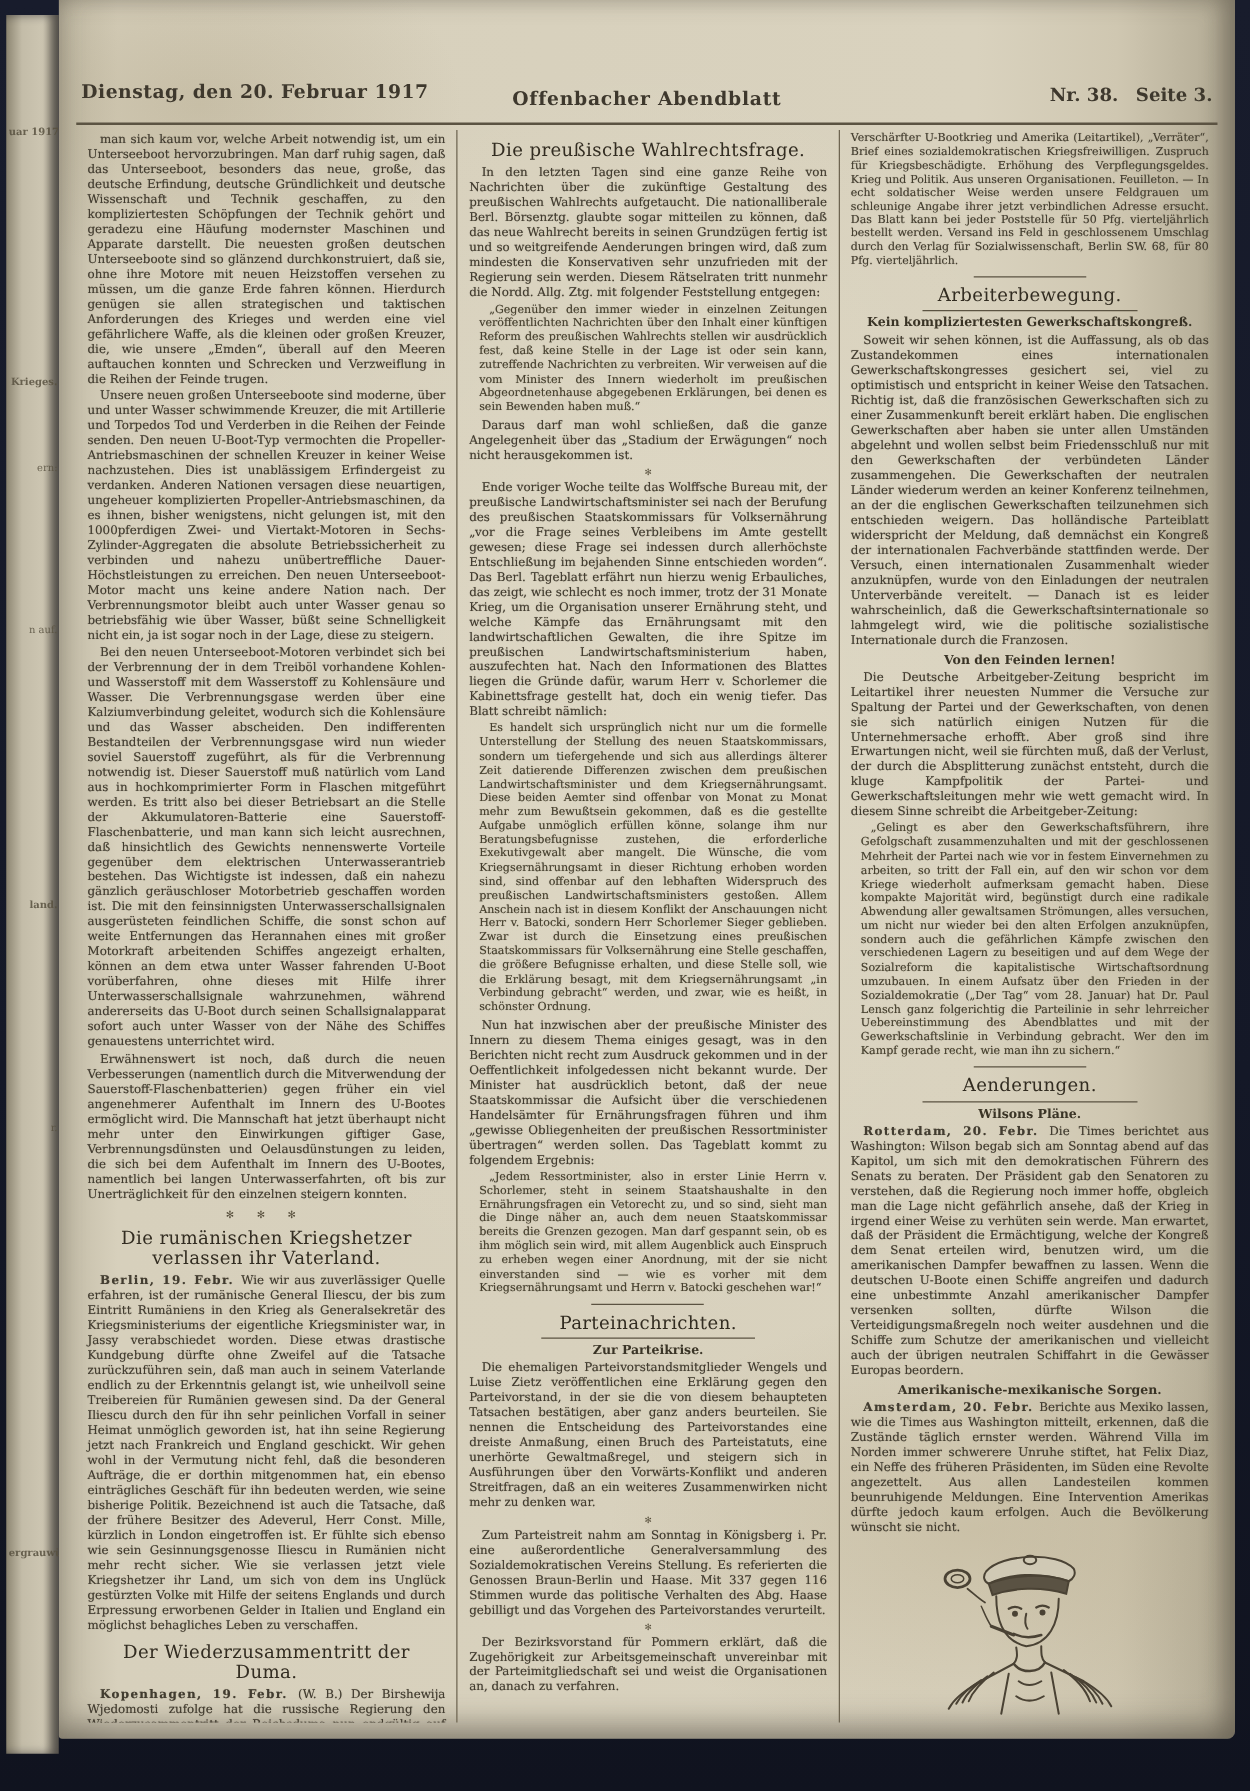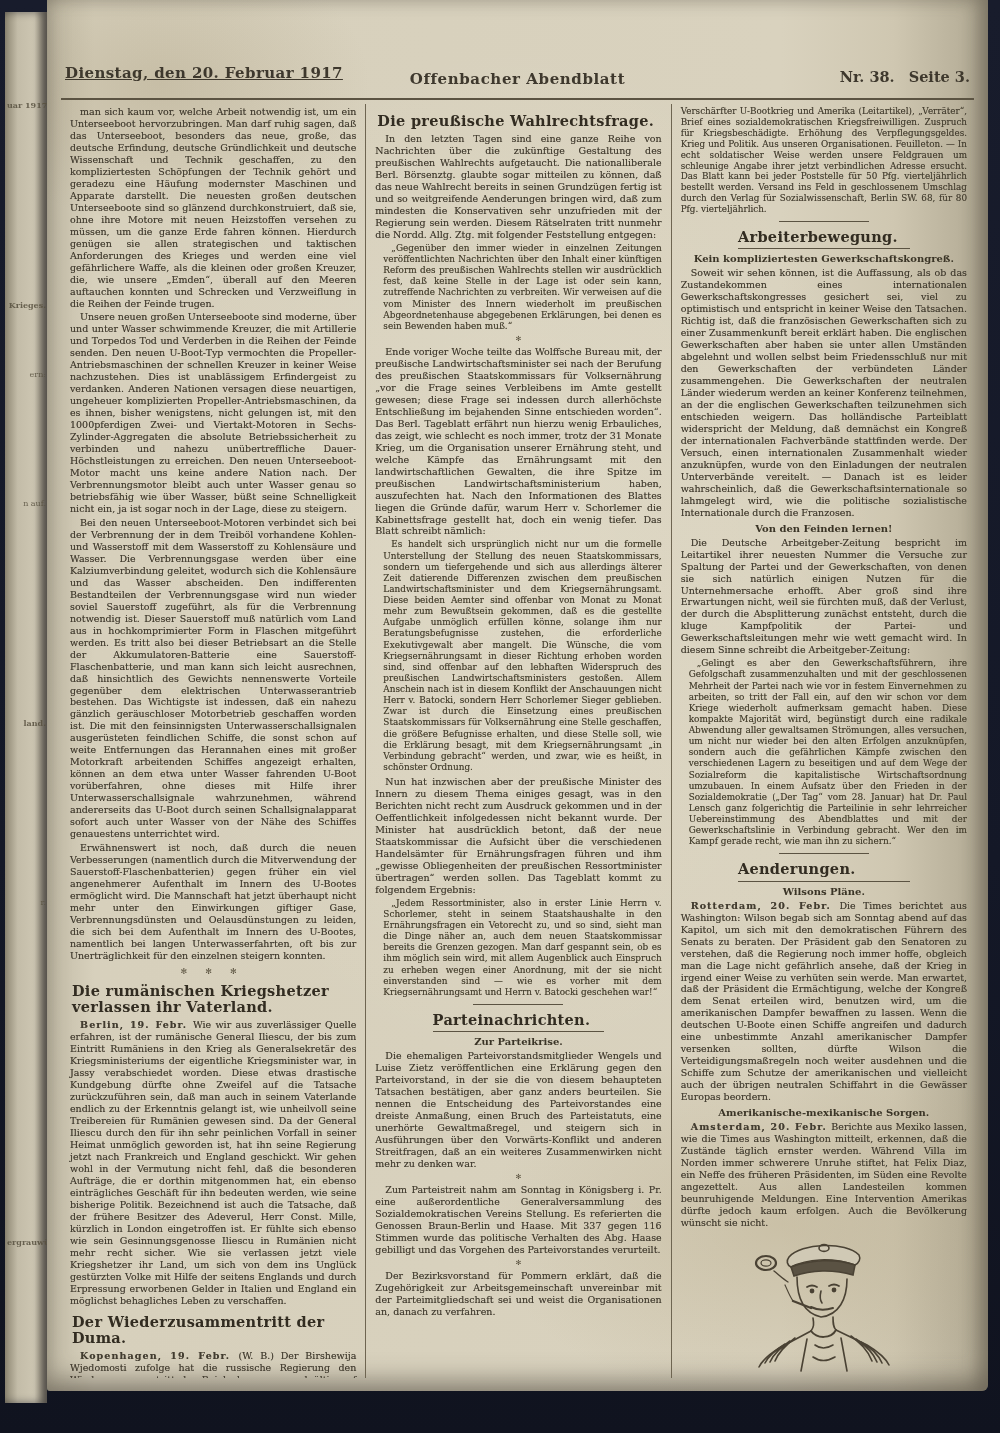--- a/index.html
+++ b/index.html
@@ -24,35 +24,35 @@
     background:
       radial-gradient(ellipse 420px 260px at 78% 88%, rgba(167,151,113,.30), rgba(0,0,0,0) 70%),
       radial-gradient(ellipse 300px 200px at 12% 6%, rgba(150,135,100,.25), rgba(0,0,0,0) 70%),
       radial-gradient(ellipse 500px 700px at 50% 40%, rgba(255,252,238,.16), rgba(0,0,0,0) 75%),
       linear-gradient(90deg,#c2bba6 0%,#d7d0bc 5%,#d9d2be 78%,#cfc7b1 90%,#b3ab95 99%),
       #d7d0bc;
     box-shadow:inset 0 -14px 22px rgba(60,55,45,.35), inset -10px 0 18px rgba(70,64,52,.35);
     border-radius:0 0 6px 3px;color:#3e382d;}
   
   .pagehead{position:relative;height:40px;margin:58px 14px 0 14px;border-bottom:2px solid #5b5342;}
-  .pagehead .date{position:absolute;left:4px;top:6px;font-weight:bold;font-size:15px;letter-spacing:.4px;text-decoration:underline;}
+  .pagehead .date{position:absolute;left:4px;top:6px;font-weight:bold;font-size:15px;letter-spacing:.4px;}
   .pagehead .title{position:absolute;left:0;right:0;top:12px;text-align:center;font-weight:bold;font-size:15px;letter-spacing:.6px;}
   .pagehead .issue{position:absolute;right:4px;top:10px;font-weight:bold;font-size:14.5px;}
   .pagehead .issue span{margin-left:14px;}
   
   .cols{display:flex;margin:4px 12px 0 14px;}
   .col{flex:1 1 0;height:1272px;overflow:hidden;padding:2px 9px 0 9px;}
   .col+.col{border-left:1px solid #6e6551;}
   p.body,p.quote,p.smalltext{margin:0 0 2px 0;text-align:justify;hyphens:auto;
     color:#423c30;text-shadow:0 0 .6px rgba(62,54,40,.55);}
   p.body{font-size:9.5px;line-height:1.26;text-indent:10px;}
   p.quote{font-size:8.9px;line-height:1.25;margin:2px 0 3px 8px;text-indent:8px;color:#47412f;}
   p.smalltext{font-size:8.8px;line-height:1.24;color:#453f31;}
   strong.lead{letter-spacing:1.1px;}
-  h2.headline{font-size:14.5px;line-height:1.12;font-weight:bold;text-align:left;
+  h2.headline{font-size:14.5px;line-height:1.12;font-weight:normal;text-align:center;
     margin:7px 2px 4px 2px;color:#322c21;letter-spacing:.3px;}
   h2.hu{border-bottom:1px solid #5b5342;display:block;padding-bottom:3px;width:60%;margin-left:auto;margin-right:auto;}
   h3.subheadline{font-size:10px;font-weight:bold;text-align:center;margin:4px 0 3px 0;color:#3a3426;}
   .midrule{width:90px;border-top:1px solid #5b5342;margin:6px auto;}
   .stars{text-align:center;font-size:8px;color:#5a523f;letter-spacing:18px;margin:5px 0 2px 9px;}
   .dotsep{text-align:center;font-size:7px;color:#5a523f;margin:3px 0;}
   
   .ad{margin-top:6px;text-align:center;color:#4a4234;position:relative;}
   .ad .sailor{display:block;margin:0 auto;}
   .brand1{font-size:37px;font-weight:bold;letter-spacing:2px;line-height:1;
@@ -90,20 +90,21 @@
           <div class="stars">✻✻✻</div>
           <h2 class="headline">Die rumänischen Kriegshetzer verlassen ihr Vaterland.</h2>
           <p class="body"><strong class="lead">Berlin, 19. Febr. </strong>Wie wir aus zuverlässiger Quelle erfahren, ist der rumänische General Iliescu, der bis zum Eintritt Rumäniens in den Krieg als Generalsekretär des Kriegsministeriums der eigentliche Kriegsminister war, in Jassy verabschiedet worden. Diese etwas drastische Kundgebung dürfte ohne Zweifel auf die Tatsache zurückzuführen sein, daß man auch in seinem Vaterlande endlich zu der Erkenntnis gelangt ist, wie unheilvoll seine Treibereien für Rumänien gewesen sind. Da der General Iliescu durch den für ihn sehr peinlichen Vorfall in seiner Heimat unmöglich geworden ist, hat ihn seine Regierung jetzt nach Frankreich und England geschickt. Wir gehen wohl in der Vermutung nicht fehl, daß die besonderen Aufträge, die er dorthin mitgenommen hat, ein ebenso einträgliches Geschäft für ihn bedeuten werden, wie seine bisherige Politik. Bezeichnend ist auch die Tatsache, daß der frühere Besitzer des Adeverul, Herr Const. Mille, kürzlich in London eingetroffen ist. Er fühlte sich ebenso wie sein Gesinnungsgenosse Iliescu in Rumänien nicht mehr recht sicher. Wie sie verlassen jetzt viele Kriegshetzer ihr Land, um sich von dem ins Unglück gestürzten Volke mit Hilfe der seitens Englands und durch Erpressung erworbenen Gelder in Italien und England ein möglichst behagliches Leben zu verschaffen.</p>
           <h2 class="headline">Der Wiederzusammentritt der Duma.</h2>
           <p class="body"><strong class="lead">Kopenhagen, 19. Febr. </strong>(W. B.) Der Birshewija Wjedomosti zufolge hat die russische Regierung den Wiederzusammentritt der Reichsduma nun endgültig auf den 27. Februar festgesetzt. Sämtliche Minister, darunter der Minister des Innern Protopopow, würden in der Eröffnungssitzung anwesend sein, sie jedoch bei den geringsten regierungsfeindlichen Kundgebungen verlassen. Die Regierung gebe keine Programmerklärung ab, sondern weise nur auf das Reskript des Zaren hin. Die Frage von Neuwahlen zur Duma werde von der Haltung der Duma gegenüber der Regierung abhängig gemacht.</p>
         </div>
       <div class="col">
           <h2 class="headline">Die preußische Wahlrechtsfrage.</h2>
           <p class="body">In den letzten Tagen sind eine ganze Reihe von Nachrichten über die zukünftige Gestaltung des preußischen Wahlrechts aufgetaucht. Die nationalliberale Berl. Börsenztg. glaubte sogar mitteilen zu können, daß das neue Wahlrecht bereits in seinen Grundzügen fertig ist und so weitgreifende Aenderungen bringen wird, daß zum mindesten die Konservativen sehr unzufrieden mit der Regierung sein werden. Diesem Rätselraten tritt nunmehr die Nordd. Allg. Ztg. mit folgender Feststellung entgegen:</p>
           <p class="quote">„Gegenüber den immer wieder in einzelnen Zeitungen veröffentlichten Nachrichten über den Inhalt einer künftigen Reform des preußischen Wahlrechts stellen wir ausdrücklich fest, daß keine Stelle in der Lage ist oder sein kann, zutreffende Nachrichten zu verbreiten. Wir verweisen auf die vom Minister des Innern wiederholt im preußischen Abgeordnetenhause abgegebenen Erklärungen, bei denen es sein Bewenden haben muß.“</p>
+          <p class="body">Daraus darf man wohl schließen, daß die ganze Angelegenheit über das „Stadium der Erwägungen“ noch nicht herausgekommen ist.</p>
           <div class="dotsep">✻</div>
           <p class="body">Ende voriger Woche teilte das Wolffsche Bureau mit, der preußische Landwirtschaftsminister sei nach der Berufung des preußischen Staatskommissars für Volksernährung „vor die Frage seines Verbleibens im Amte gestellt gewesen; diese Frage sei indessen durch allerhöchste Entschließung im bejahenden Sinne entschieden worden“. Das Berl. Tageblatt erfährt nun hierzu wenig Erbauliches, das zeigt, wie schlecht es noch immer, trotz der 31 Monate Krieg, um die Organisation unserer Ernährung steht, und welche Kämpfe das Ernährungsamt mit den landwirtschaftlichen Gewalten, die ihre Spitze im preußischen Landwirtschaftsministerium haben, auszufechten hat. Nach den Informationen des Blattes liegen die Gründe dafür, warum Herr v. Schorlemer die Kabinettsfrage gestellt hat, doch ein wenig tiefer. Das Blatt schreibt nämlich:</p>
           <p class="quote">Es handelt sich ursprünglich nicht nur um die formelle Unterstellung der Stellung des neuen Staatskommissars, sondern um tiefergehende und sich aus allerdings älterer Zeit datierende Differenzen zwischen dem preußischen Landwirtschaftsminister und dem Kriegsernährungsamt. Diese beiden Aemter sind offenbar von Monat zu Monat mehr zum Bewußtsein gekommen, daß es die gestellte Aufgabe unmöglich erfüllen könne, solange ihm nur Beratungsbefugnisse zustehen, die erforderliche Exekutivgewalt aber mangelt. Die Wünsche, die vom Kriegsernährungsamt in dieser Richtung erhoben worden sind, sind offenbar auf den lebhaften Widerspruch des preußischen Landwirtschaftsministers gestoßen. Allem Anschein nach ist in diesem Konflikt der Anschauungen nicht Herr v. Batocki, sondern Herr Schorlemer Sieger geblieben. Zwar ist durch die Einsetzung eines preußischen Staatskommissars für Volksernährung eine Stelle geschaffen, die größere Befugnisse erhalten, und diese Stelle soll, wie die Erklärung besagt, mit dem Kriegsernährungsamt „in Verbindung gebracht“ werden, und zwar, wie es heißt, in schönster Ordnung.</p>
           <p class="body">Nun hat inzwischen aber der preußische Minister des Innern zu diesem Thema einiges gesagt, was in den Berichten nicht recht zum Ausdruck gekommen und in der Oeffentlichkeit infolgedessen nicht bekannt wurde. Der Minister hat ausdrücklich betont, daß der neue Staatskommissar die Aufsicht über die verschiedenen Handelsämter für Ernährungsfragen führen und ihm „gewisse Obliegenheiten der preußischen Ressortminister übertragen“ werden sollen. Das Tageblatt kommt zu folgendem Ergebnis:</p>
           <p class="quote">„Jedem Ressortminister, also in erster Linie Herrn v. Schorlemer, steht in seinem Staatshaushalte in den Ernährungsfragen ein Vetorecht zu, und so sind, sieht man die Dinge näher an, auch dem neuen Staatskommissar bereits die Grenzen gezogen. Man darf gespannt sein, ob es ihm möglich sein wird, mit allem Augenblick auch Einspruch zu erheben wegen einer Anordnung, mit der sie nicht einverstanden sind — wie es vorher mit dem Kriegsernährungsamt und Herrn v. Batocki geschehen war!“</p>
           <div class="midrule"></div>
           <h2 class="headline hu">Parteinachrichten.</h2>
           <h3 class="subheadline">Zur Parteikrise.</h3>
           <p class="body">Die ehemaligen Parteivorstandsmitglieder Wengels und Luise Zietz veröffentlichen eine Erklärung gegen den Parteivorstand, in der sie die von diesem behaupteten Tatsachen bestätigen, aber ganz anders beurteilen. Sie nennen die Entscheidung des Parteivorstandes eine dreiste Anmaßung, einen Bruch des Parteistatuts, eine unerhörte Gewaltmaßregel, und steigern sich in Ausführungen über den Vorwärts-Konflikt und anderen Streitfragen, daß an ein weiteres Zusammenwirken nicht mehr zu denken war.</p>
           <div class="dotsep">✻</div>

